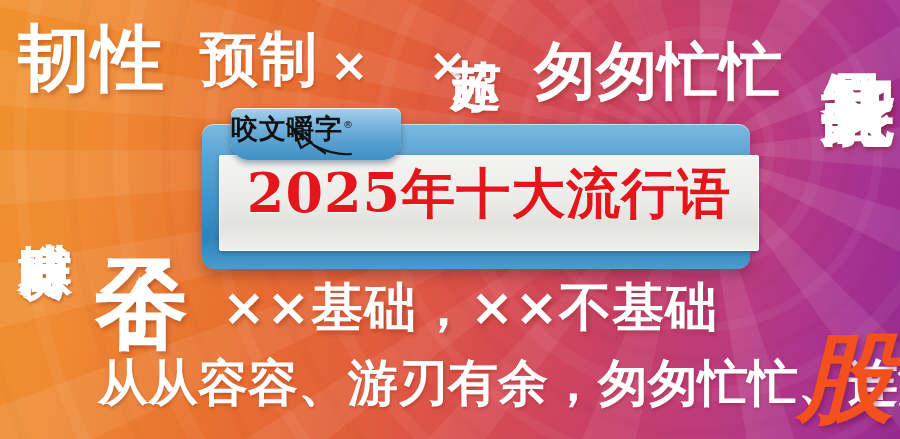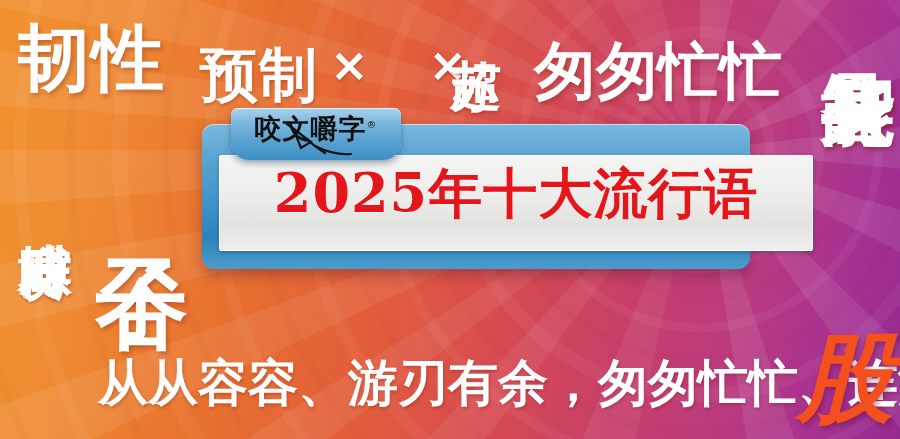--- a/index.html
+++ b/index.html
@@ -22,21 +22,21 @@
   .word{position:absolute;color:#ffffff;line-height:1;white-space:nowrap;}
   .vert{writing-mode:vertical-rl;text-orientation:upright;white-space:nowrap;line-height:1.02;}
 
   .heavy{font-family:"DejaVu Sans","Liberation Sans",sans-serif;font-weight:bold;
          text-shadow:2px 3px 4px rgba(120,30,20,.33);text-align:right;}
   .serifw{font-family:"DejaVu Serif","Liberation Serif",serif;font-weight:bold;
          text-shadow:1px 2px 3px rgba(120,30,20,.30);}
 
   
   #w-renxing{left:18px;top:22px;font-size:72px;letter-spacing:2px;}
-  #w-yuzhi{left:200px;top:30px;font-size:58px;letter-spacing:1px;margin-top:16px;}
+  #w-yuzhi{left:200px;top:30px;font-size:58px;letter-spacing:1px;}
   #w-xx-top{left:330px;top:42px;font-size:46px;letter-spacing:22px;font-weight:bold;
             font-family:"DejaVu Sans",sans-serif;text-shadow:1px 2px 3px rgba(120,30,20,.3);}
   #w-suchao{left:450px;top:18px;font-size:52px;}
   #w-shuzi{left:534px;top:40px;font-size:62px;letter-spacing:0px;}
   #w-juti{right:4px;top:14px;font-size:74px;}
 
   #w-huoren{left:28px;top:126px;font-size:44px;letter-spacing:4px;}
   #w-saibo{left:18px;top:200px;font-size:54px;}
   #w-guzi{left:95px;top:186px;font-size:92px;}
 
@@ -47,39 +47,39 @@
         text-shadow:2px 3px 5px rgba(90,15,60,.4);}
 
   
   #banner{position:absolute;left:202px;top:124px;width:548px;height:145px;}
   #banner-plate{
     position:absolute;left:0;top:0;width:548px;height:145px;border-radius:12px;
     background:linear-gradient(180deg,#7cb9dd 0%,#5aa5d3 22%,#3f93c8 55%,#2d83ba 78%,#4c9ccd 100%);
     box-shadow:0 6px 14px rgba(70,20,40,.35), inset 0 1px 0 rgba(255,255,255,.55);
   }
   #banner-inner{
-    position:absolute;left:17px;top:31px;width:594px;height:96px;border-radius:3px;
+    position:absolute;left:17px;top:31px;width:540px;height:96px;border-radius:3px;
     background:linear-gradient(180deg,#f4f4f2 0%,#ececea 45%,#e2e2df 72%,#efefee 100%);
     box-shadow:inset 0 0 0 1px rgba(255,255,255,.9), 0 2px 4px rgba(20,50,80,.35);
   }
   #banner-title{
     position:absolute;left:0;right:0;top:11px;text-align:center;
     font-family:"DejaVu Serif","Liberation Serif",serif;font-weight:bold;
     font-size:54px;line-height:1;color:#e4161b;letter-spacing:1px;
     text-shadow:0 1px 0 rgba(255,255,255,.7);
   }
   
   #logo-tab{
     position:absolute;left:29px;top:-16px;width:170px;height:52px;
     border-radius:7px 7px 18px 18px;
     background:linear-gradient(180deg,#a8d2ea 0%,#7cb7de 30%,#5aa2d1 62%,#3d8fc5 100%);
     box-shadow:0 3px 6px rgba(30,60,90,.45), inset 0 1px 0 rgba(255,255,255,.75);
   }
   #logo-text{
-    position:absolute;left:0;right:0;top:7px;text-align:center;
+    position:absolute;left:0;right:0;top:7px;text-align:left;
     font-family:"DejaVu Serif","Liberation Serif",serif;font-weight:bold;
     font-size:27px;line-height:1;color:#111;letter-spacing:1px;
   }
   #logo-reg{font-size:10px;vertical-align:super;font-weight:normal;}
   #logo-swoosh{position:absolute;left:22px;top:4px;}
 </style>
 </head>
 <body>
 
 <div id="poster">
@@ -152,20 +152,21 @@
 
   <div class="word heavy" id="w-shuzi">匆匆忙忙</div>
 
   <div class="word heavy vert" id="w-juti">具身智能</div>
 
 
   <div class="word serifw vert" id="w-saibo">赛博对账</div>
 
   <div class="word heavy vert" id="w-guzi">谷子</div>
 
+  <div class="word heavy" id="w-jichu">××基础，××不基础</div>
 
   <div class="word serifw" id="w-bottom">从从容容、游刃有余，匆匆忙忙、连滚</div>
 
   <div class="word heavy" id="w-gu">股</div>
 
   <div id="banner">
     <div id="banner-plate"></div>
     <div id="banner-inner">
       <div id="banner-title">2025年十大流行语</div>
     </div>

